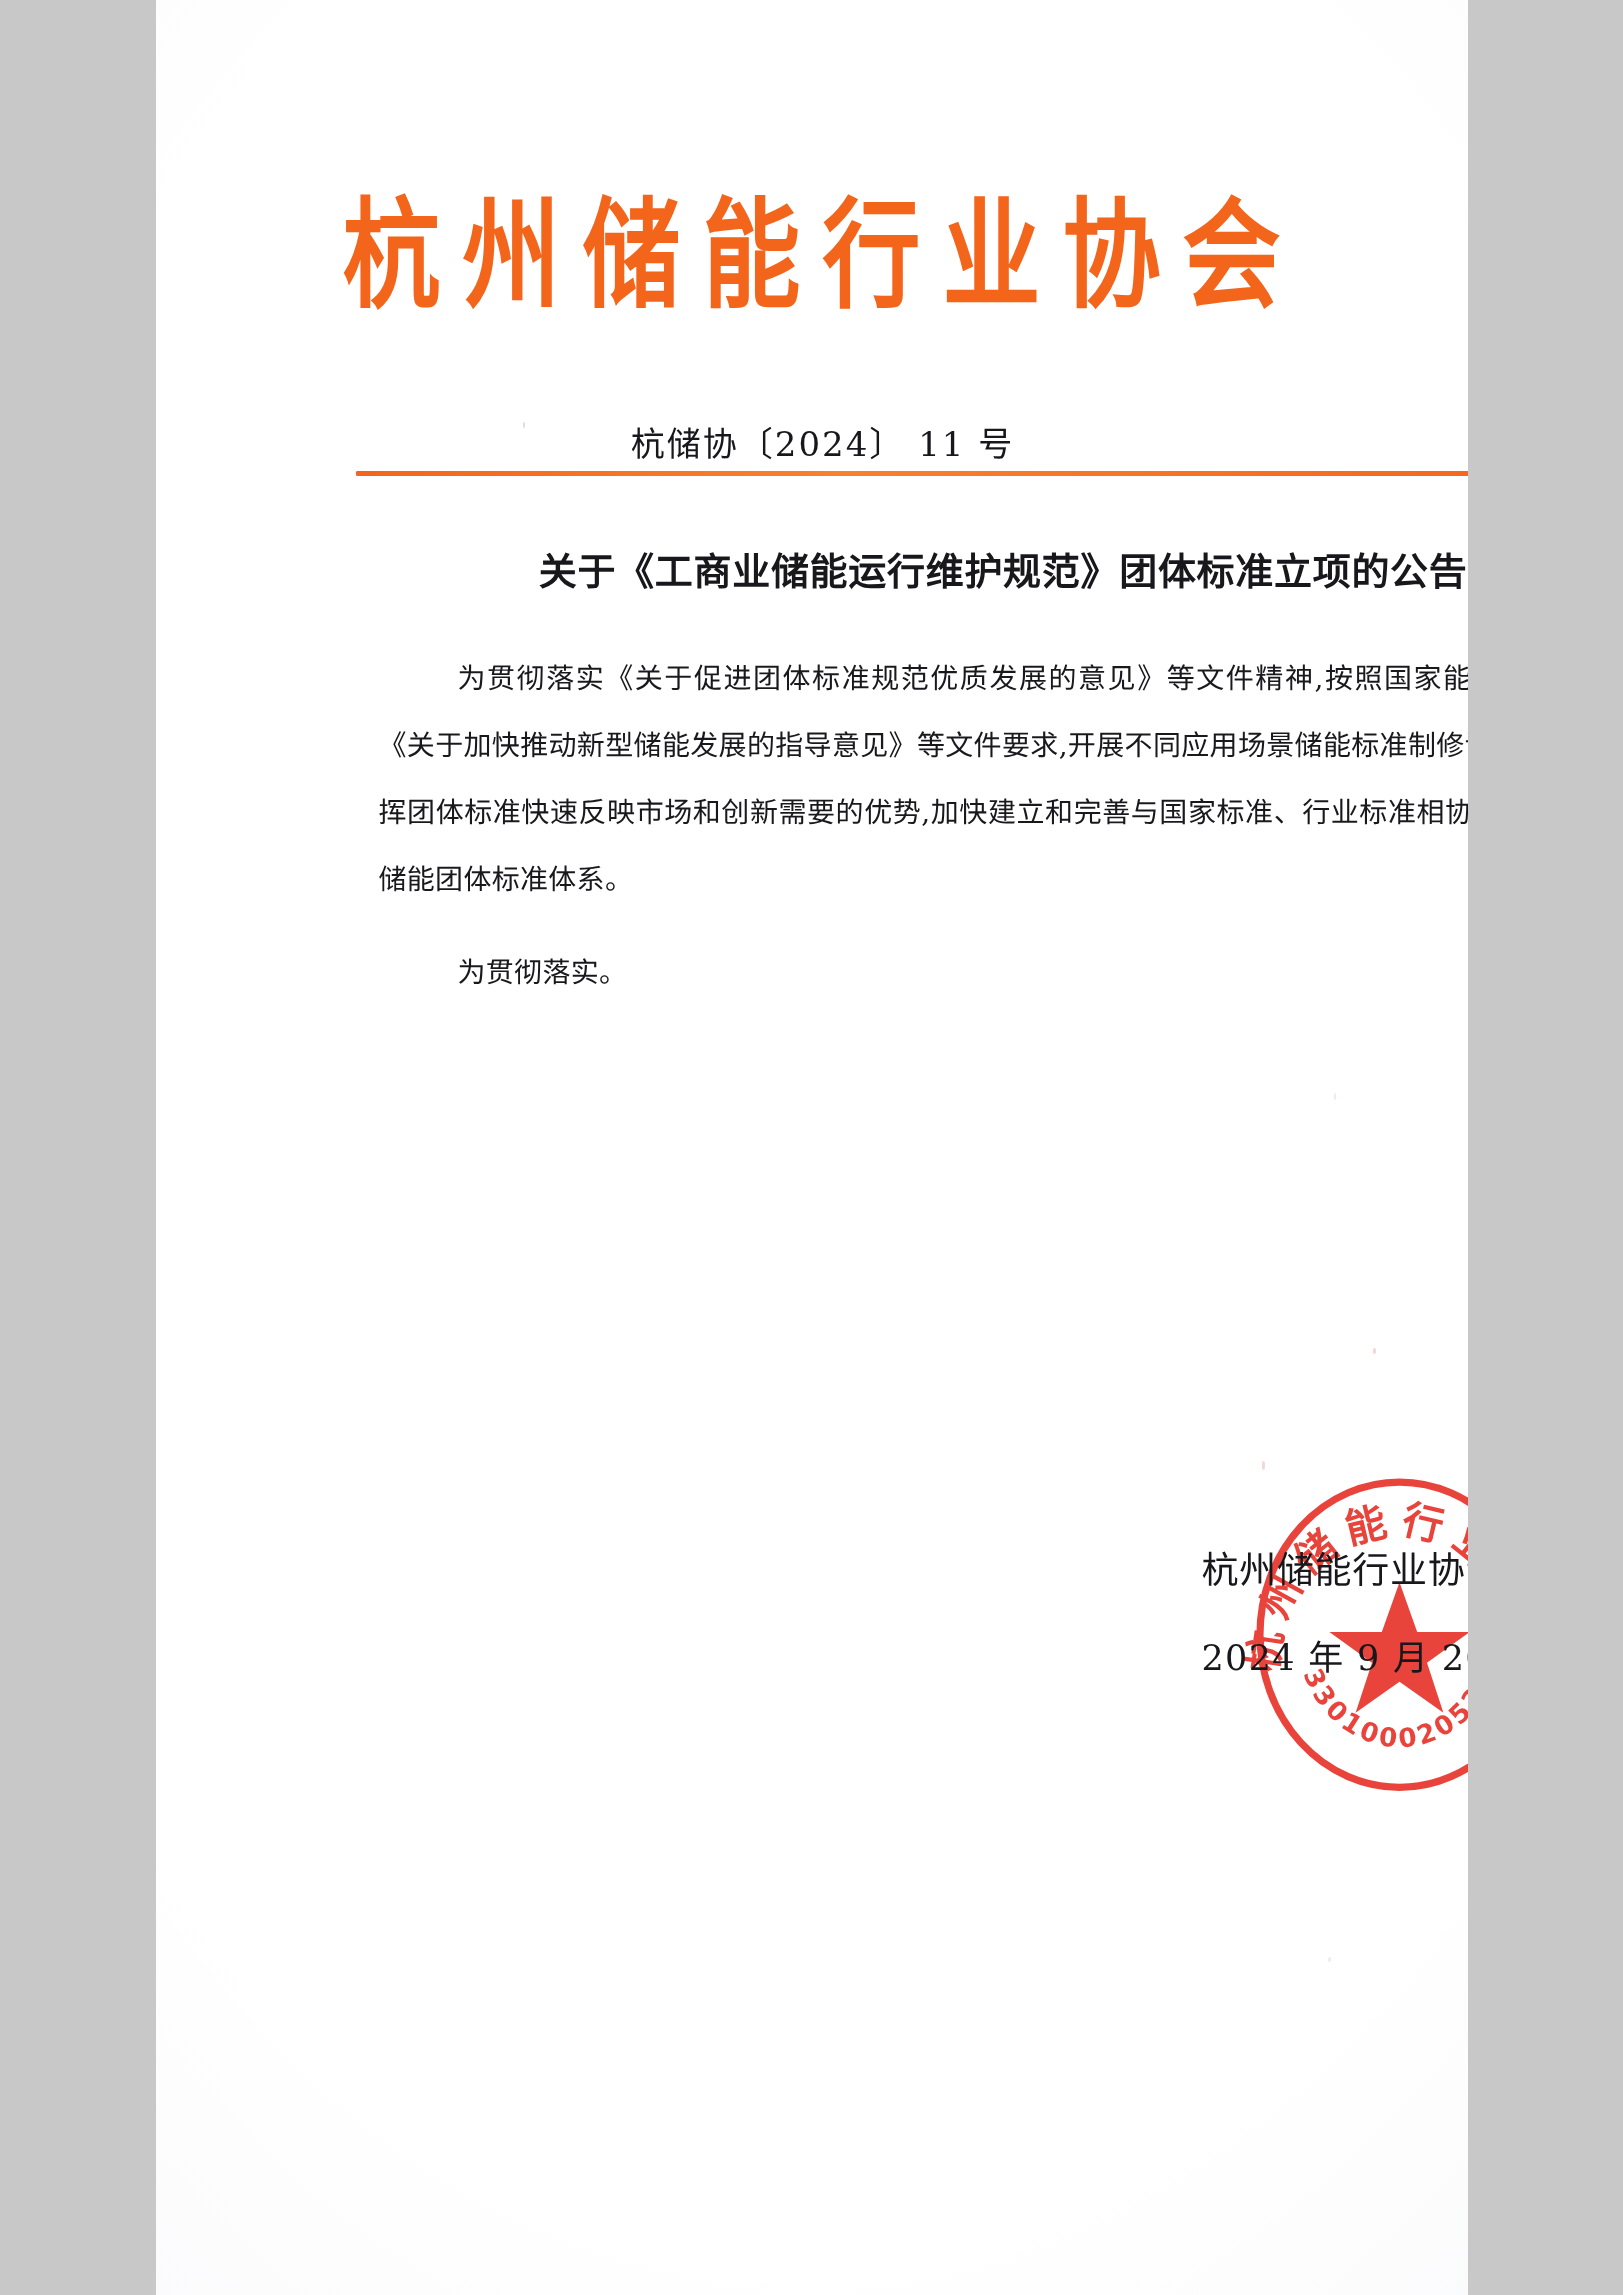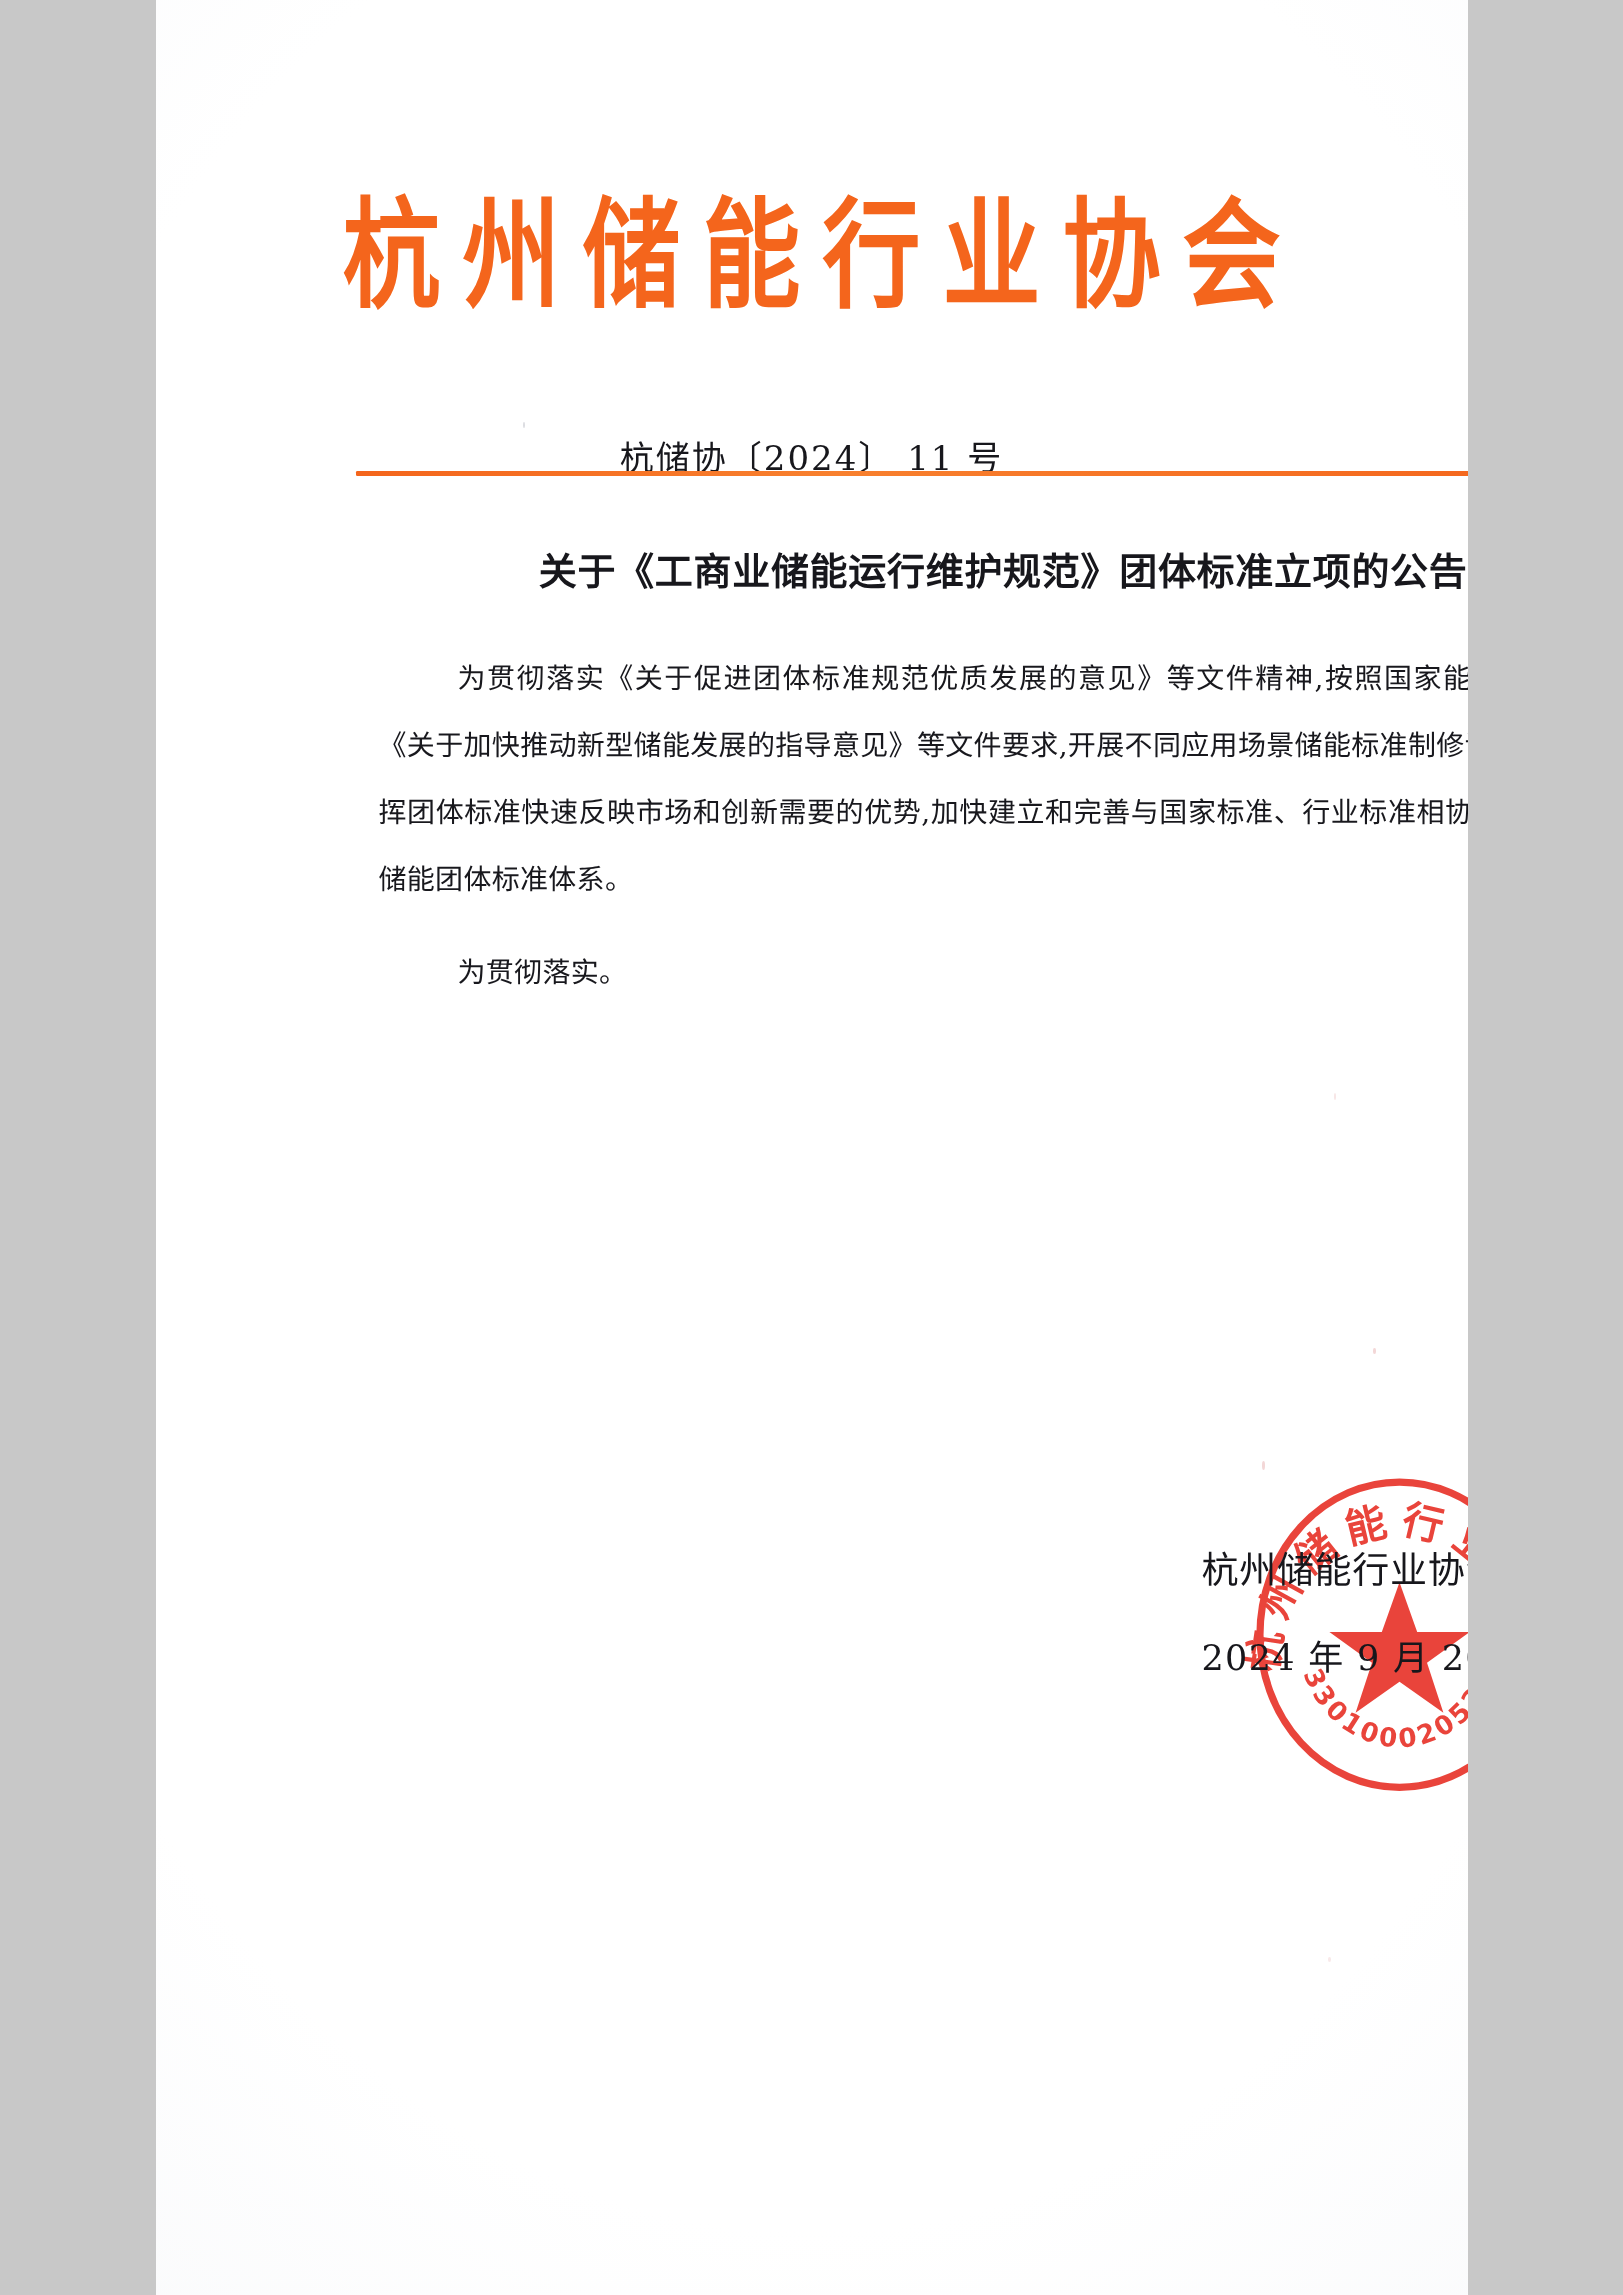--- a/index.html
+++ b/index.html
@@ -42,28 +42,29 @@
     text-indent: 22px;
     color: #F4651C;
     white-space: nowrap;
     transform: scaleY(1.22);
     transform-origin: center top;
   }
 
   .doc-number {
     position: absolute;
     left: 0;
-    top: 431px;
+    top: 417px;
     width: 100%;
     text-align: center;
     font-family: "DejaVu Serif", "Liberation Serif", serif;
     font-size: 34px;
     letter-spacing: 2px;
     color: #17171c;
     white-space: nowrap;
+    padding-left: 11px;
   }
 
   .header-rule {
     position: absolute;
     left: 200px;
     top: 471px;
     width: 1201px;
     height: 4.6px;
     background: linear-gradient(90deg, #F4651C 0%, #F8802E 40%, #F4651C 100%);
     border-radius: 1.3px;

